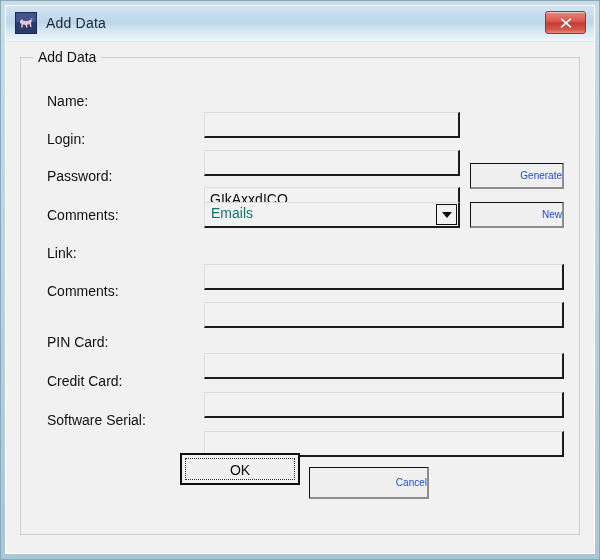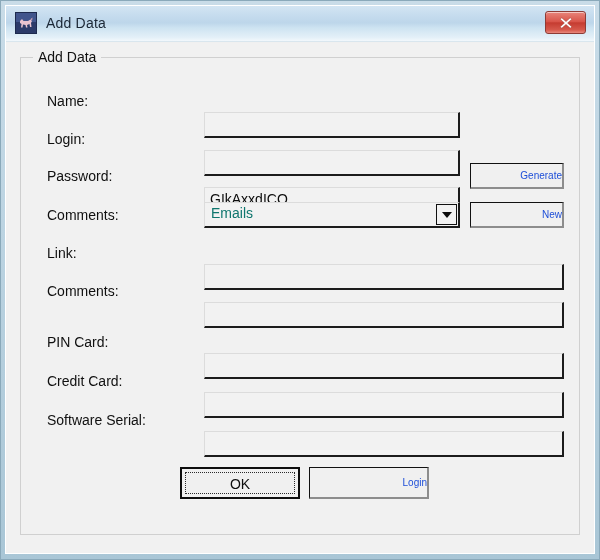--- a/index.html
+++ b/index.html
@@ -313,24 +313,24 @@
         <div class="row" style="top:349px;">
           <div class="field-label">Software Serial:</div>
           <div class="textbox" style="left:183px; width:360px;" placeholder=""></div>
         </div>
 
         <div class="row" style="top:310px;">
           <div class="field-label">Credit Card:</div>
           <div class="textbox" style="left:183px; width:360px;" placeholder=""></div>
         </div>
 
-        <div class="defbtn" style="left:159px; top:409px; width:120px; height:32px;padding-left:12px;">
+        <div class="defbtn" style="left:159px; top:395px; width:120px; height:32px;padding-left:12px;">
           <div class="defbtn-inner">OK</div>
         </div>
         <div class="pushbtn" style="left:288px; top:409px; width:120px; height:32px; line-height:29px;">
-          <span>Login</span>
+          <span>Cancel</span>
         </div>
 
       </div>
     </div>
 
   </div>
 </div>
 
 </body></html>

